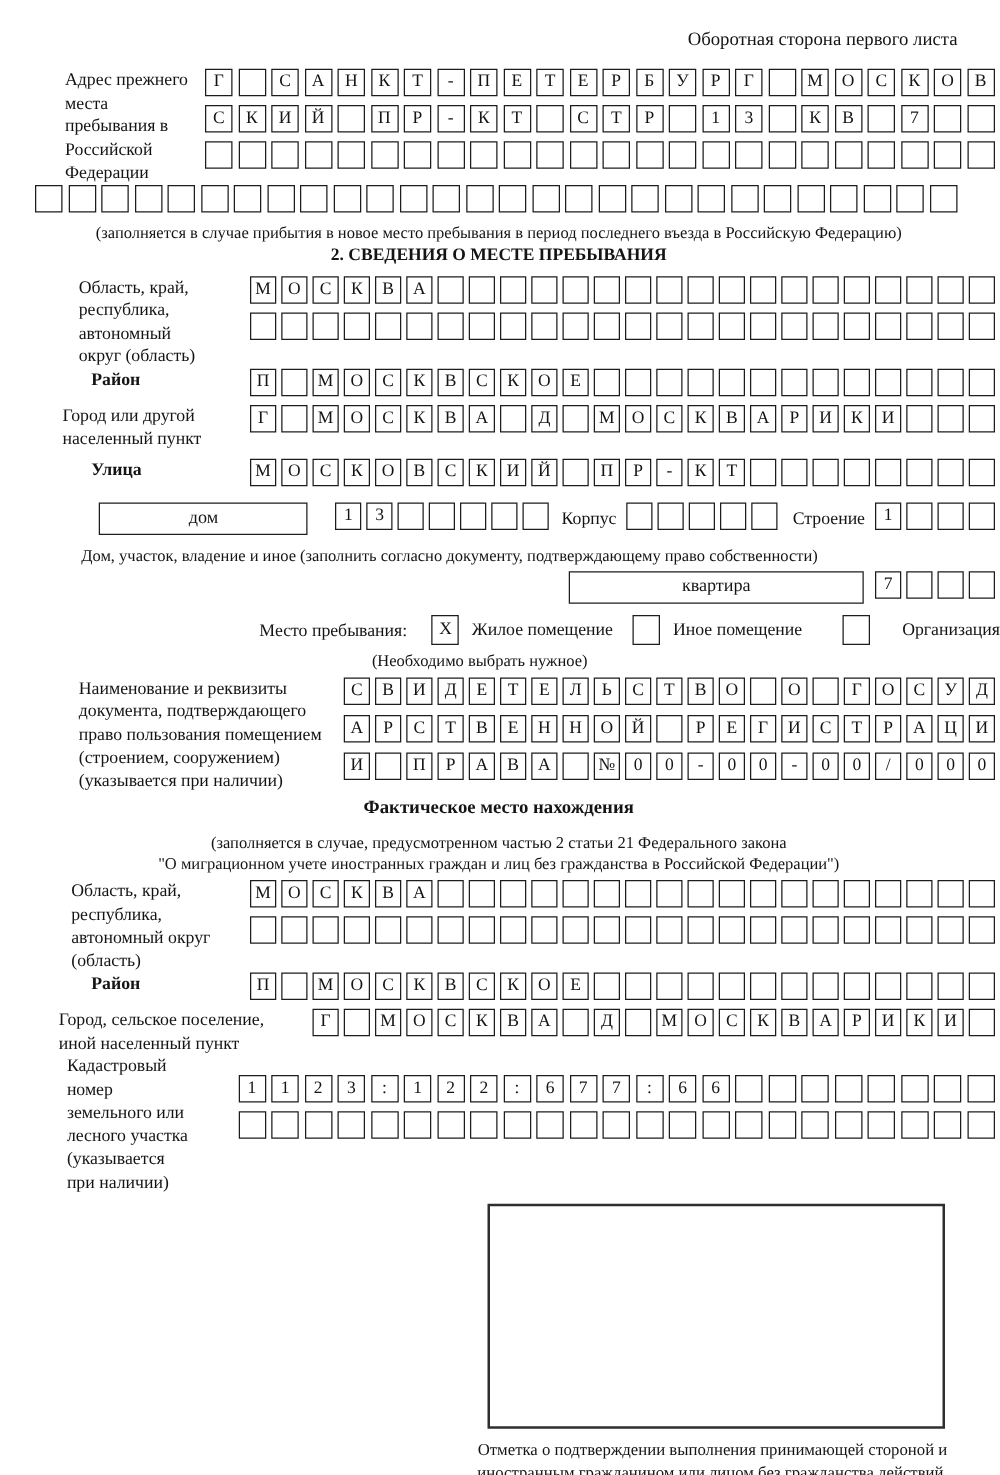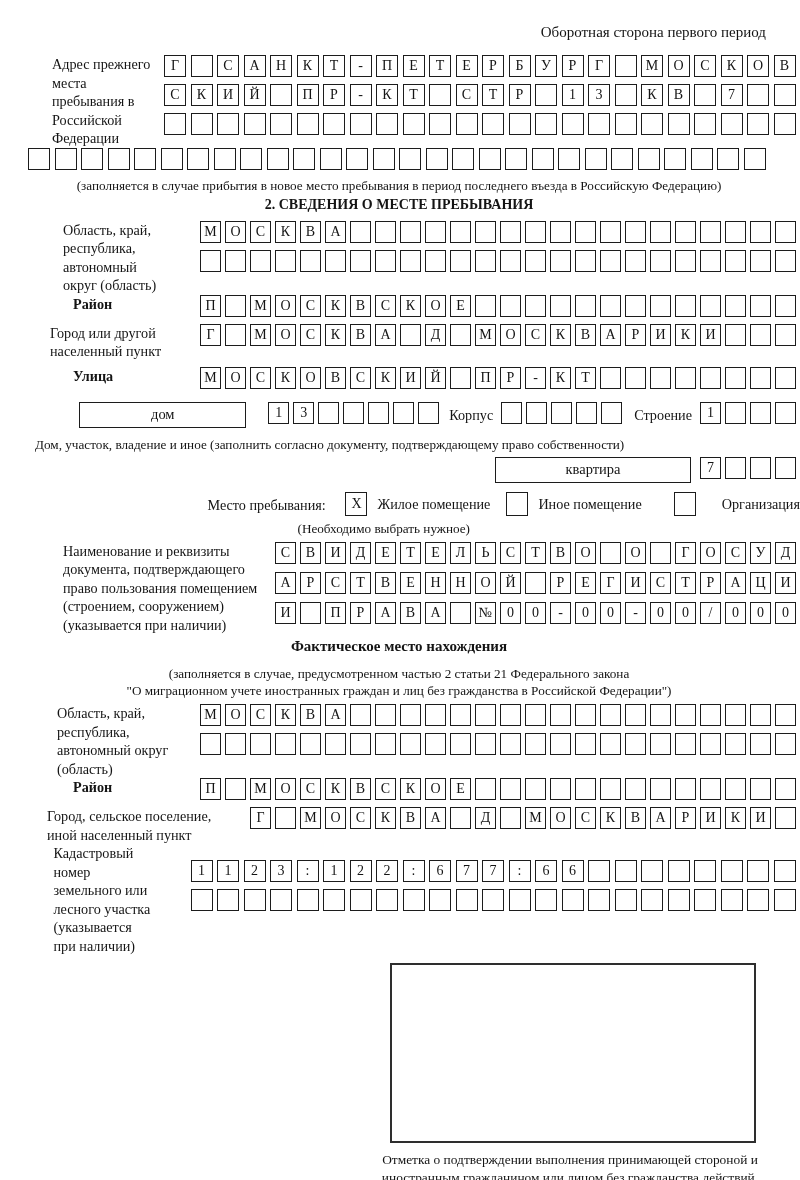--- a/index.html
+++ b/index.html
@@ -32,28 +32,28 @@
   .stamp-caption{width:384px;margin-left:350px;text-align:center;font-size:13.4px;line-height:18px;margin-top:8px;}
   
   .w108{width:110px;padding-right:2px;}
   .w137{width:137px;padding-right:37px;box-sizing:border-box;}
   .w127{width:127px;font-weight:bold;}
   .w150{width:150px;padding-right:20px;box-sizing:border-box;}
   .w212{width:212px;padding-right:14px;box-sizing:border-box;}
   .w143{width:143px;padding-right:16px;box-sizing:border-box;}
   .w203{width:203px;padding-right:12px;box-sizing:border-box;}
   .mt6{margin-top:6px;} .mt14{margin-top:14px;}
-  .notes-left{padding-left:7px;margin-bottom:4px;}
+  .notes-left{padding-left:7px;margin-bottom:4px;margin-left:30px;}
 </style>
 </head>
 <body>
 
 <div class="page">
 
-  <div class="hdr">Оборотная сторона первого период</div>
+  <div class="hdr">Оборотная сторона первого листа</div>
 
   <div class="flex mt14">
     <div class="label w108">Адрес прежнего места пребывания в Российской Федерации</div>
     <div>
       <div class="cells wide"><span class="cell">Г</span><span class="cell"></span><span class="cell">С</span><span class="cell">А</span><span class="cell">Н</span><span class="cell">К</span><span class="cell">Т</span><span class="cell">-</span><span class="cell">П</span><span class="cell">Е</span><span class="cell">Т</span><span class="cell">Е</span><span class="cell">Р</span><span class="cell">Б</span><span class="cell">У</span><span class="cell">Р</span><span class="cell">Г</span><span class="cell"></span><span class="cell">М</span><span class="cell">О</span><span class="cell">С</span><span class="cell">К</span><span class="cell">О</span><span class="cell">В</span></div>
       <div class="cells wide"><span class="cell">С</span><span class="cell">К</span><span class="cell">И</span><span class="cell">Й</span><span class="cell"></span><span class="cell">П</span><span class="cell">Р</span><span class="cell">-</span><span class="cell">К</span><span class="cell">Т</span><span class="cell"></span><span class="cell">С</span><span class="cell">Т</span><span class="cell">Р</span><span class="cell"></span><span class="cell">1</span><span class="cell">3</span><span class="cell"></span><span class="cell">К</span><span class="cell">В</span><span class="cell"></span><span class="cell">7</span><span class="cell"></span><span class="cell"></span></div>
       <div class="cells wide"><span class="cell"></span><span class="cell"></span><span class="cell"></span><span class="cell"></span><span class="cell"></span><span class="cell"></span><span class="cell"></span><span class="cell"></span><span class="cell"></span><span class="cell"></span><span class="cell"></span><span class="cell"></span><span class="cell"></span><span class="cell"></span><span class="cell"></span><span class="cell"></span><span class="cell"></span><span class="cell"></span><span class="cell"></span><span class="cell"></span><span class="cell"></span><span class="cell"></span><span class="cell"></span><span class="cell"></span></div>
     </div>
   </div>
   <div class="cells wide"><span class="cell"></span><span class="cell"></span><span class="cell"></span><span class="cell"></span><span class="cell"></span><span class="cell"></span><span class="cell"></span><span class="cell"></span><span class="cell"></span><span class="cell"></span><span class="cell"></span><span class="cell"></span><span class="cell"></span><span class="cell"></span><span class="cell"></span><span class="cell"></span><span class="cell"></span><span class="cell"></span><span class="cell"></span><span class="cell"></span><span class="cell"></span><span class="cell"></span><span class="cell"></span><span class="cell"></span><span class="cell"></span><span class="cell"></span><span class="cell"></span><span class="cell"></span></div>
@@ -88,21 +88,21 @@
     <div class="wbox" style="width:167px;margin-left:2px;">дом</div>
     <div class="cells" style="margin-left:22px;"><span class="cell">1</span><span class="cell">3</span><span class="cell"></span><span class="cell"></span><span class="cell"></span><span class="cell"></span><span class="cell"></span></div>
     <div class="inline-lbl" style="margin-left:6px;margin-right:8px;">Корпус</div>
     <div class="cells"><span class="cell"></span><span class="cell"></span><span class="cell"></span><span class="cell"></span><span class="cell"></span></div>
     <div class="inline-lbl" style="margin-left:8px;margin-right:8px;">Строение</div>
     <div class="cells"><span class="cell">1</span><span class="cell"></span><span class="cell"></span><span class="cell"></span></div>
   </div>
   <div class="note notes-left">Дом, участок, владение и иное (заполнить согласно документу, подтверждающему право собственности)</div>
 
   <div class="flex" style="margin-bottom:5px;">
-    <div class="wbox" style="width:196px;margin-left:7px;">квартира</div>
+    <div class="wbox" style="width:236px;margin-left:7px;">квартира</div>
     <div class="cells" style="margin-left:9px;"><span class="cell">7</span><span class="cell"></span><span class="cell"></span><span class="cell"></span></div>
   </div>
 
   <div class="flex mt6">
     <div class="inline-lbl" style="width:132px;">Место пребывания:</div>
     <span class="cb" style="margin-left:6px;">X</span>
     <span class="opt" style="margin-left:10px;">Жилое помещение</span>
     <span class="cb" style="margin-left:16px;"></span>
     <span class="opt" style="margin-left:10px;">Иное помещение</span>
     <span class="cb" style="margin-left:32px;"></span>

